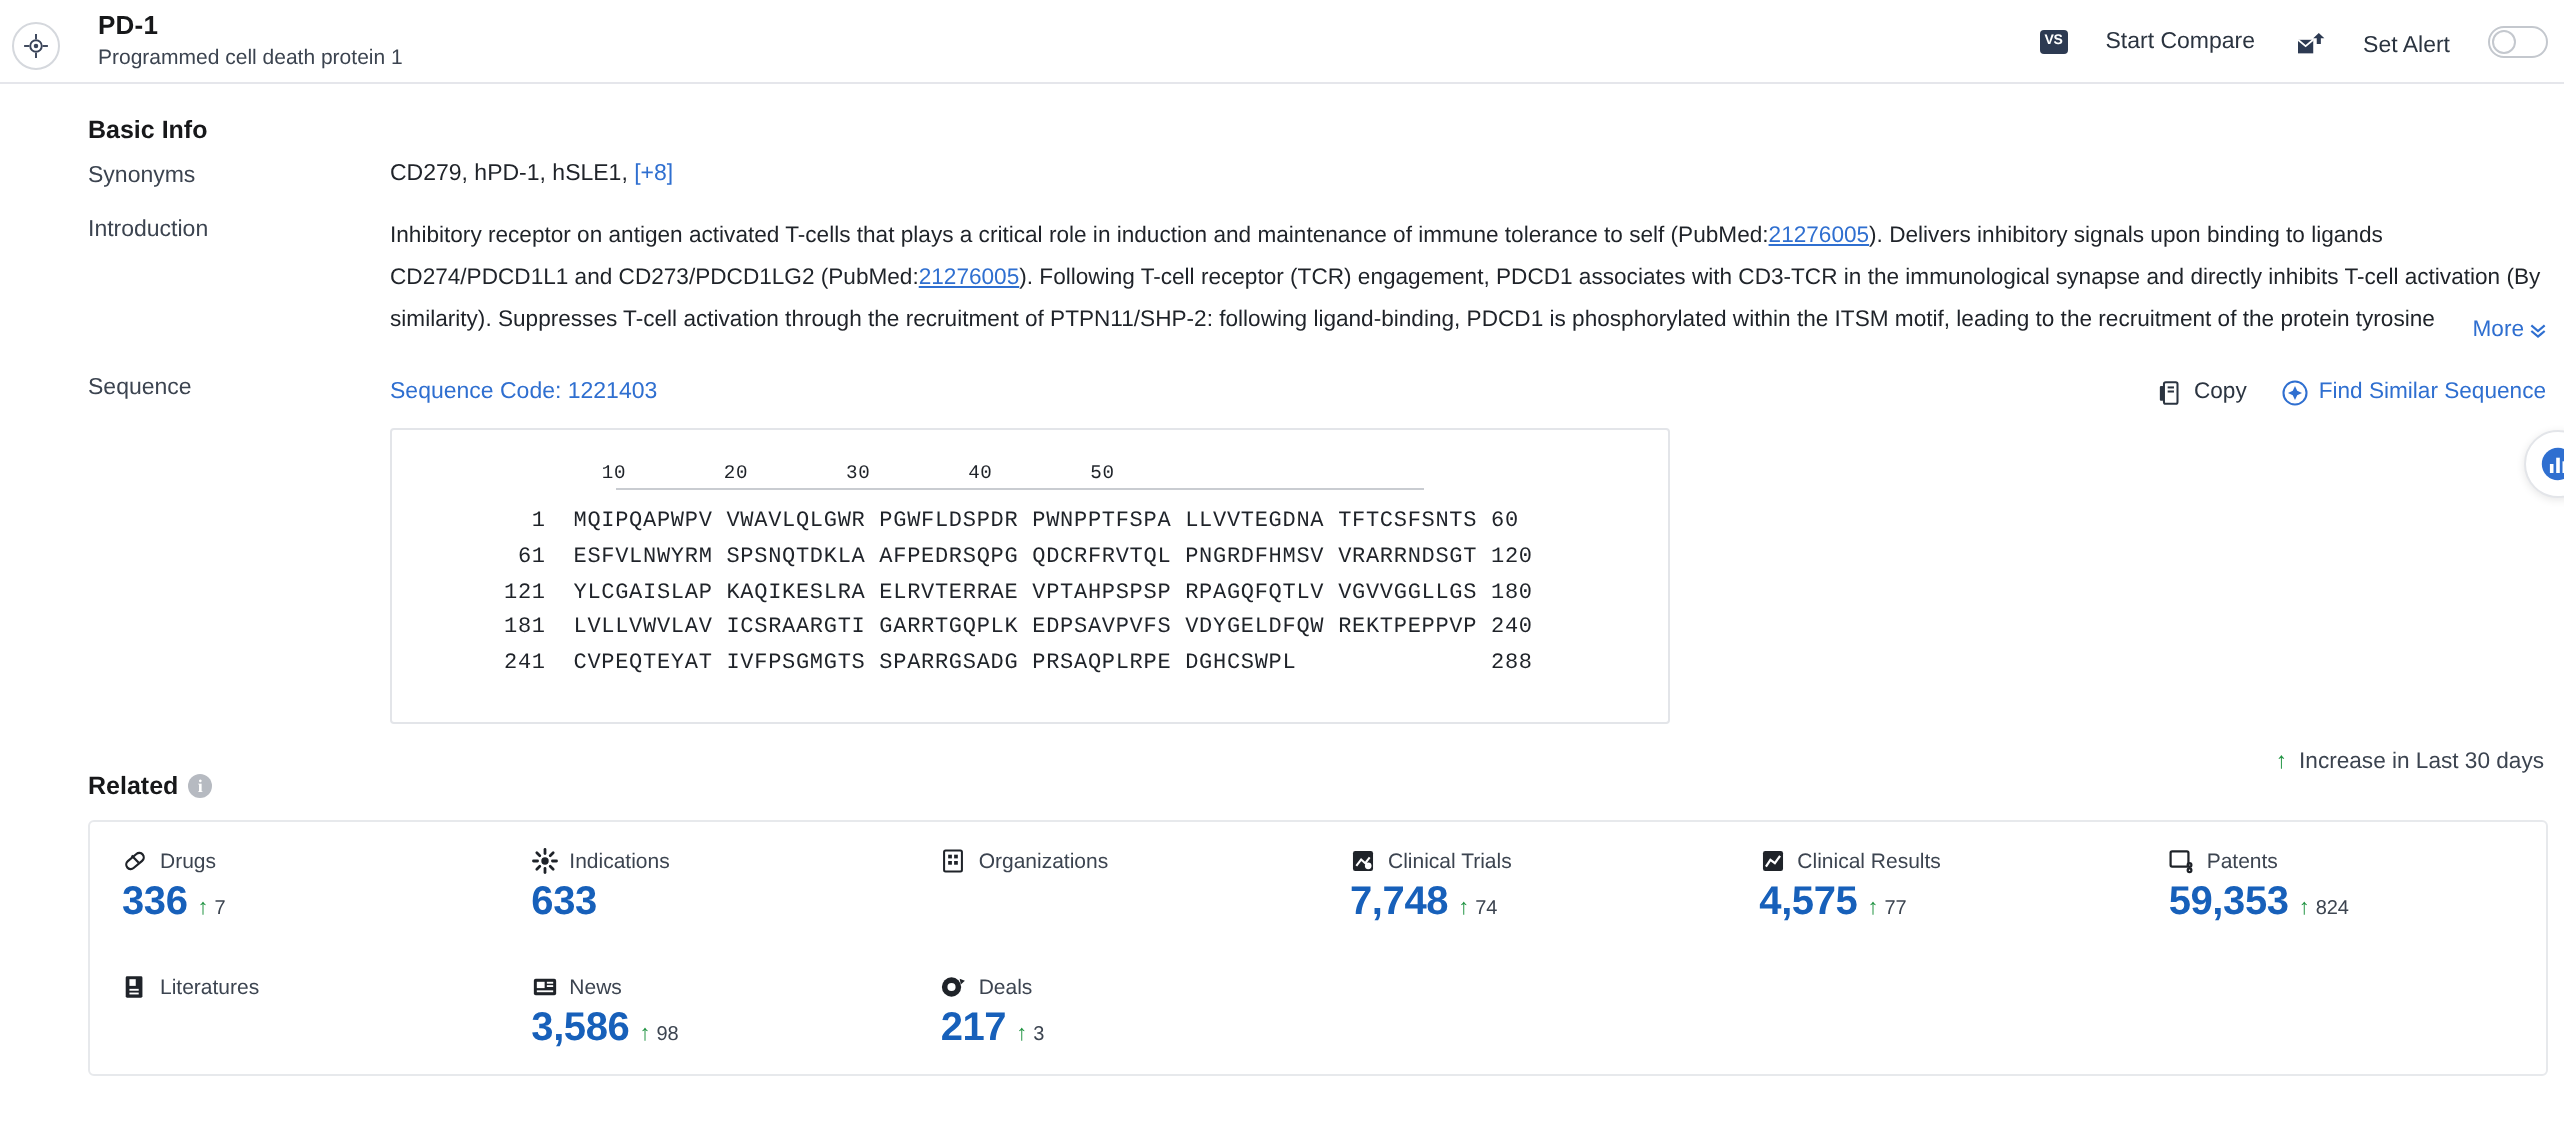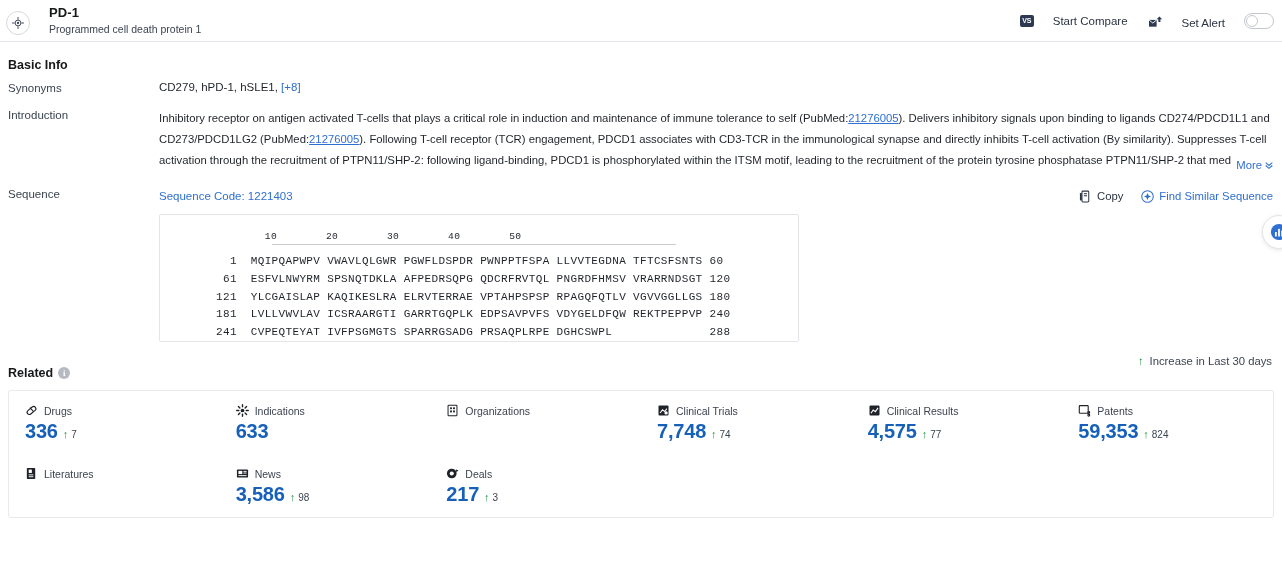--- a/index.html
+++ b/index.html
@@ -44,21 +44,21 @@
     width: 30px; height: 16px; border-radius: 8px;
     background: #fff; border: 1px solid #c4c8ce; position: relative; cursor: pointer;
   }
   .toggle-knob {
     position: absolute; top: 1px; left: 1px;
     width: 12px; height: 12px; border-radius: 50%;
     background: #fff; border: 1px solid #c4c8ce;
   }
 
   
-  #page-body { padding: 0 8px; position: relative; }
+  #page-body { padding: 0 8px; position: relative; margin-left: 36px; }
 
   .section-title {
     font-size: 12.5px; font-weight: bold; color: #17181a;
     margin: 16px 0 9px 0; display: flex; align-items: center; gap: 5px;
   }
 
   .info-row { display: flex; align-items: flex-start; }
   .info-label {
     width: 151px; flex: 0 0 151px;
     font-size: 11.5px; color: #3c4450; padding-top: 1px;
@@ -102,21 +102,21 @@
   #sequence-code { font-size: 11.5px; color: #2f6fd0; cursor: pointer; }
   #sequence-tools { margin-left: auto; display: flex; align-items: center; gap: 18px; padding-right: 1px; }
   .seq-tool { display: flex; align-items: center; gap: 5px; cursor: pointer; font-size: 11.3px; }
   #copy-tool { color: #2b3440; }
   #find-similar-tool { color: #2f6fd0; }
 
   #sequence-box {
     margin-top: 9px;
     border: 1px solid #e3e5e9; border-radius: 2px;
     background: #fff;
-    height: 128px;
+    height: 148px;
     padding: 16px 0 0 0;
     width: 640px;
   }
   #sequence-pre {
     font-family: "Liberation Mono", monospace;
     font-size: 11px; line-height: 17.8px;
     color: #1f2329; margin: 0; white-space: pre;
     padding-left: 56px; letter-spacing: .35px;
   }
   #sequence-ruler-line {

